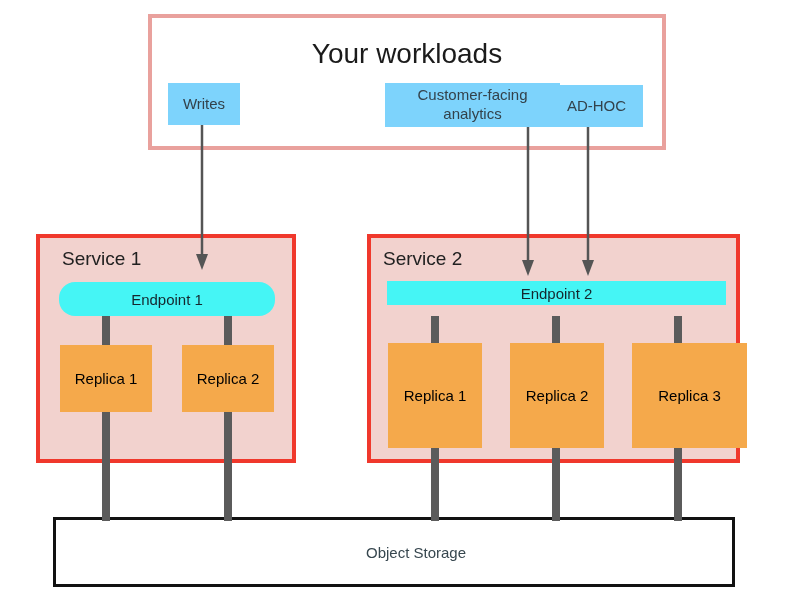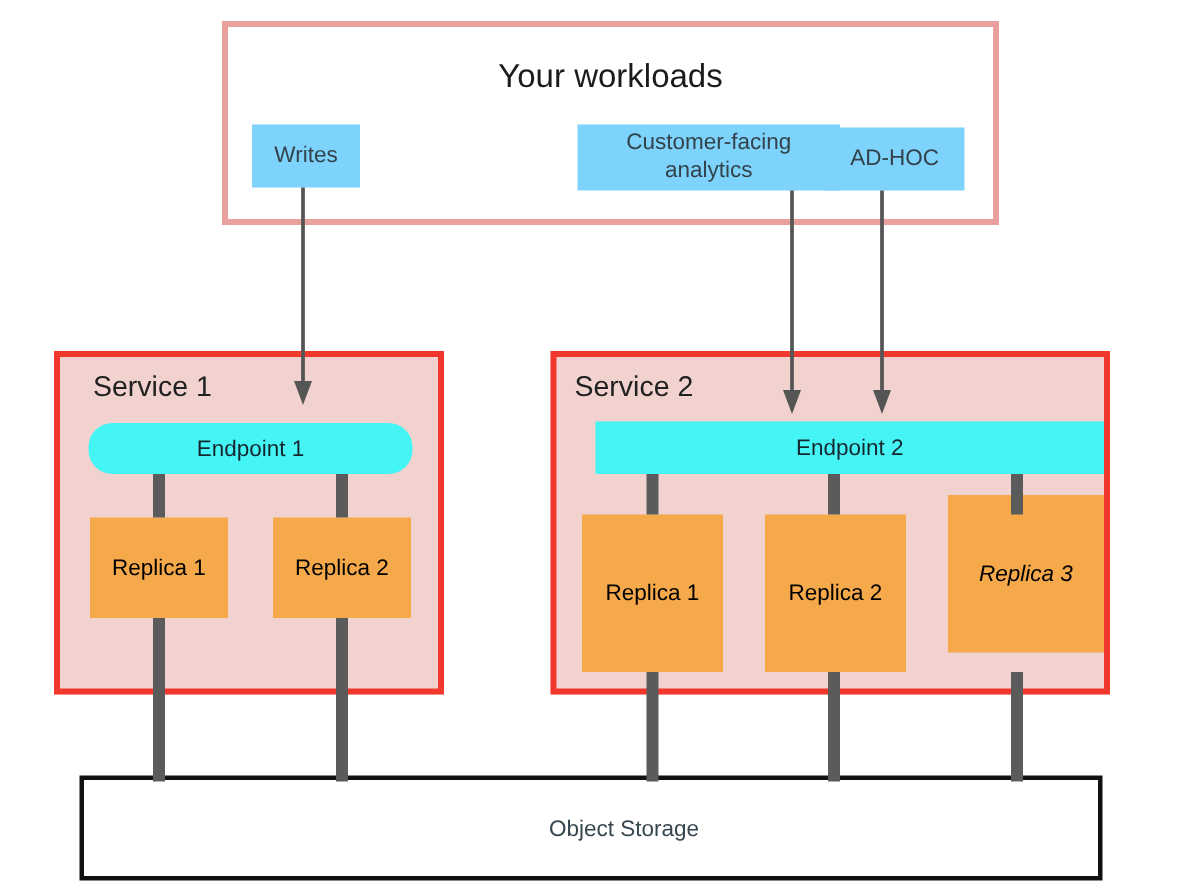--- a/index.html
+++ b/index.html
@@ -17,21 +17,21 @@
     position: absolute;
     left: 148px; top: 14px;
     width: 518px; height: 136px;
     border: 4px solid #E9A19D;
     background: #ffffff;
   }
   .workloads-title {
     position: absolute;
     left: 0; top: 20px; width: 100%;
     text-align: center;
-    font-size: 22px;
+    font-size: 28px;
     color: #1b1b1b;
   }
   .label-box {
     position: absolute;
     background: #7dd3fc;
     color: #33424B;
     font-size: 15px;
     line-height: 1.25;
     display: flex;
     align-items: center;
@@ -61,35 +61,35 @@
   .endpoint-bar {
     position: absolute;
     background: #45F5F5;
     color: #15272E;
     font-size: 15px;
     display: flex;
     align-items: center;
     justify-content: center;
   }
   .service-1 .endpoint-bar { left: 19px; top: 44px; width: 216px; height: 34px; border-radius: 16px; }
-  .service-2 .endpoint-bar { left: 16px; top: 43px; width: 339px; height: 35px; margin-left: 10px; }
+  .service-2 .endpoint-bar { left: 16px; top: 43px; width: 339px; height: 24px; }
   .replica-box {
     position: absolute;
     background: #F5A94B;
     color: #000000;
     font-size: 15px;
     display: flex;
     align-items: center;
     justify-content: center;
   }
   .service-1 .replica-1 { left: 20px;  top: 107px; width: 92px; height: 67px; }
   .service-1 .replica-2 { left: 142px; top: 107px; width: 92px; height: 67px; }
   .service-2 .replica-1 { left: 17px;  top: 105px; width: 94px; height: 105px; }
   .service-2 .replica-2 { left: 139px; top: 105px; width: 94px; height: 105px; }
-  .service-2 .replica-3 { left: 261px; top: 92px; width: 104px; height: 105px; font-style: italic; }
+  .service-2 .replica-3 { left: 261px; top: 105px; width: 115px; height: 105px; }
 
   
   .storage-box {
     position: absolute;
     left: 53px; top: 517px;
     width: 682px; height: 70px;
     border: 3px solid #111111;
     background: #ffffff;
     color: #37474F;
     font-size: 15px;

